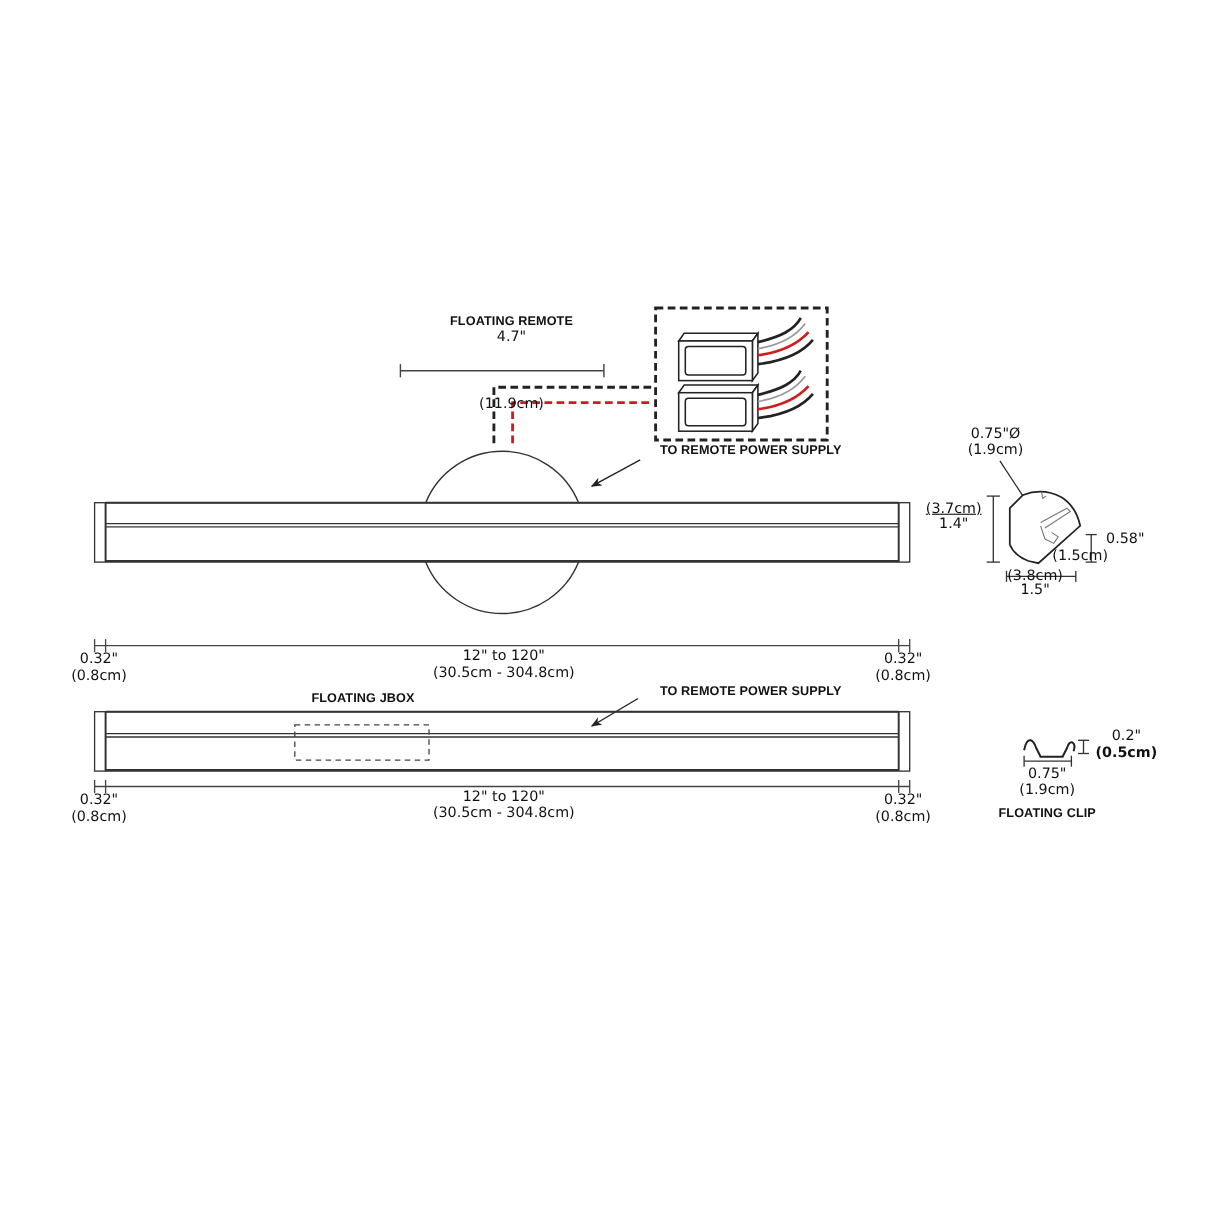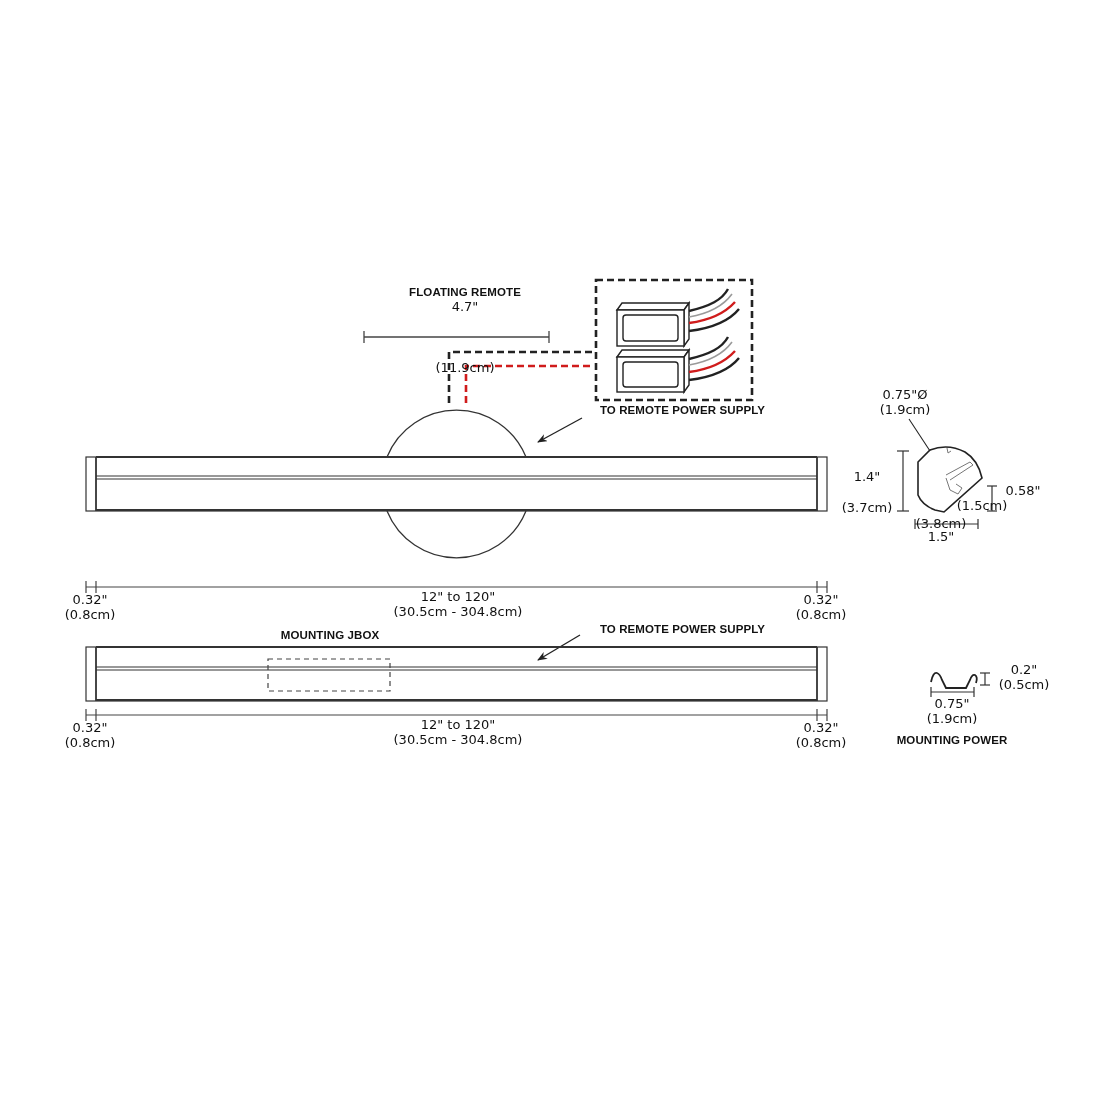--- a/index.html
+++ b/index.html
@@ -149,33 +149,33 @@
 <div class="lbl dim" style="left:55px; top:592px; width:70px;">0.32"</div>
 <div class="lbl dim" style="left:55px; top:607px; width:70px;">(0.8cm)</div>
 <div class="lbl dim" style="left:378px; top:589px; width:160px;">12" to 120"</div>
 <div class="lbl dim" style="left:378px; top:604px; width:160px;">(30.5cm - 304.8cm)</div>
 <div class="lbl dim" style="left:786px; top:592px; width:70px;">0.32"</div>
 <div class="lbl dim" style="left:786px; top:607px; width:70px;">(0.8cm)</div>
 
 <div class="lbl dim" style="left:870px; top:387px; width:70px;">0.75"Ø</div>
 <div class="lbl dim" style="left:870px; top:402px; width:70px;">(1.9cm)</div>
 <div class="lbl dim" style="left:837px; top:469px; width:60px;">1.4"</div>
-<div class="lbl dim" style="left:837px; top:500px; width:60px;">(3.7cm)</div>
+<div class="lbl dim" style="left:837px; top:455px; width:60px;text-decoration:underline;">(3.7cm)</div>
 <div class="lbl dim" style="left:993px; top:483px; width:60px;">0.58"</div>
 <div class="lbl dim" style="left:952px; top:498px; width:60px;">(1.5cm)</div>
 <div class="lbl dim" style="left:910px; top:529px; width:62px;">1.5"</div>
 <div class="lbl dim" style="left:910px; top:516px; width:62px;">(3.8cm)</div>
 
-<div class="lbl bold" style="left:260px; top:628px; width:140px;">MOUNTING  JBOX</div>
+<div class="lbl bold" style="left:260px; top:628px; width:140px;">FLOATING  JBOX</div>
 <div class="lbl bold" style="left:580px; top:622px; width:205px;">TO REMOTE POWER SUPPLY</div>
 
 <div class="lbl dim" style="left:55px; top:720px; width:70px;">0.32"</div>
 <div class="lbl dim" style="left:55px; top:735px; width:70px;">(0.8cm)</div>
 <div class="lbl dim" style="left:378px; top:717px; width:160px;">12" to 120"</div>
 <div class="lbl dim" style="left:378px; top:732px; width:160px;">(30.5cm - 304.8cm)</div>
 <div class="lbl dim" style="left:786px; top:720px; width:70px;">0.32"</div>
 <div class="lbl dim" style="left:786px; top:735px; width:70px;">(0.8cm)</div>
 
 <div class="lbl dim" style="left:994px; top:662px; width:60px;">0.2"</div>
-<div class="lbl dim" style="left:994px; top:677px; width:60px;">(0.5cm)</div>
+<div class="lbl dim" style="left:994px; top:677px; width:60px;font-weight:bold;">(0.5cm)</div>
 <div class="lbl dim" style="left:922px; top:696px; width:60px;">0.75"</div>
 <div class="lbl dim" style="left:922px; top:711px; width:60px;">(1.9cm)</div>
-<div class="lbl bold" style="left:892px; top:733px; width:120px;">MOUNTING POWER</div>
+<div class="lbl bold" style="left:892px; top:733px; width:120px;">FLOATING CLIP</div>
 
 </body></html>

